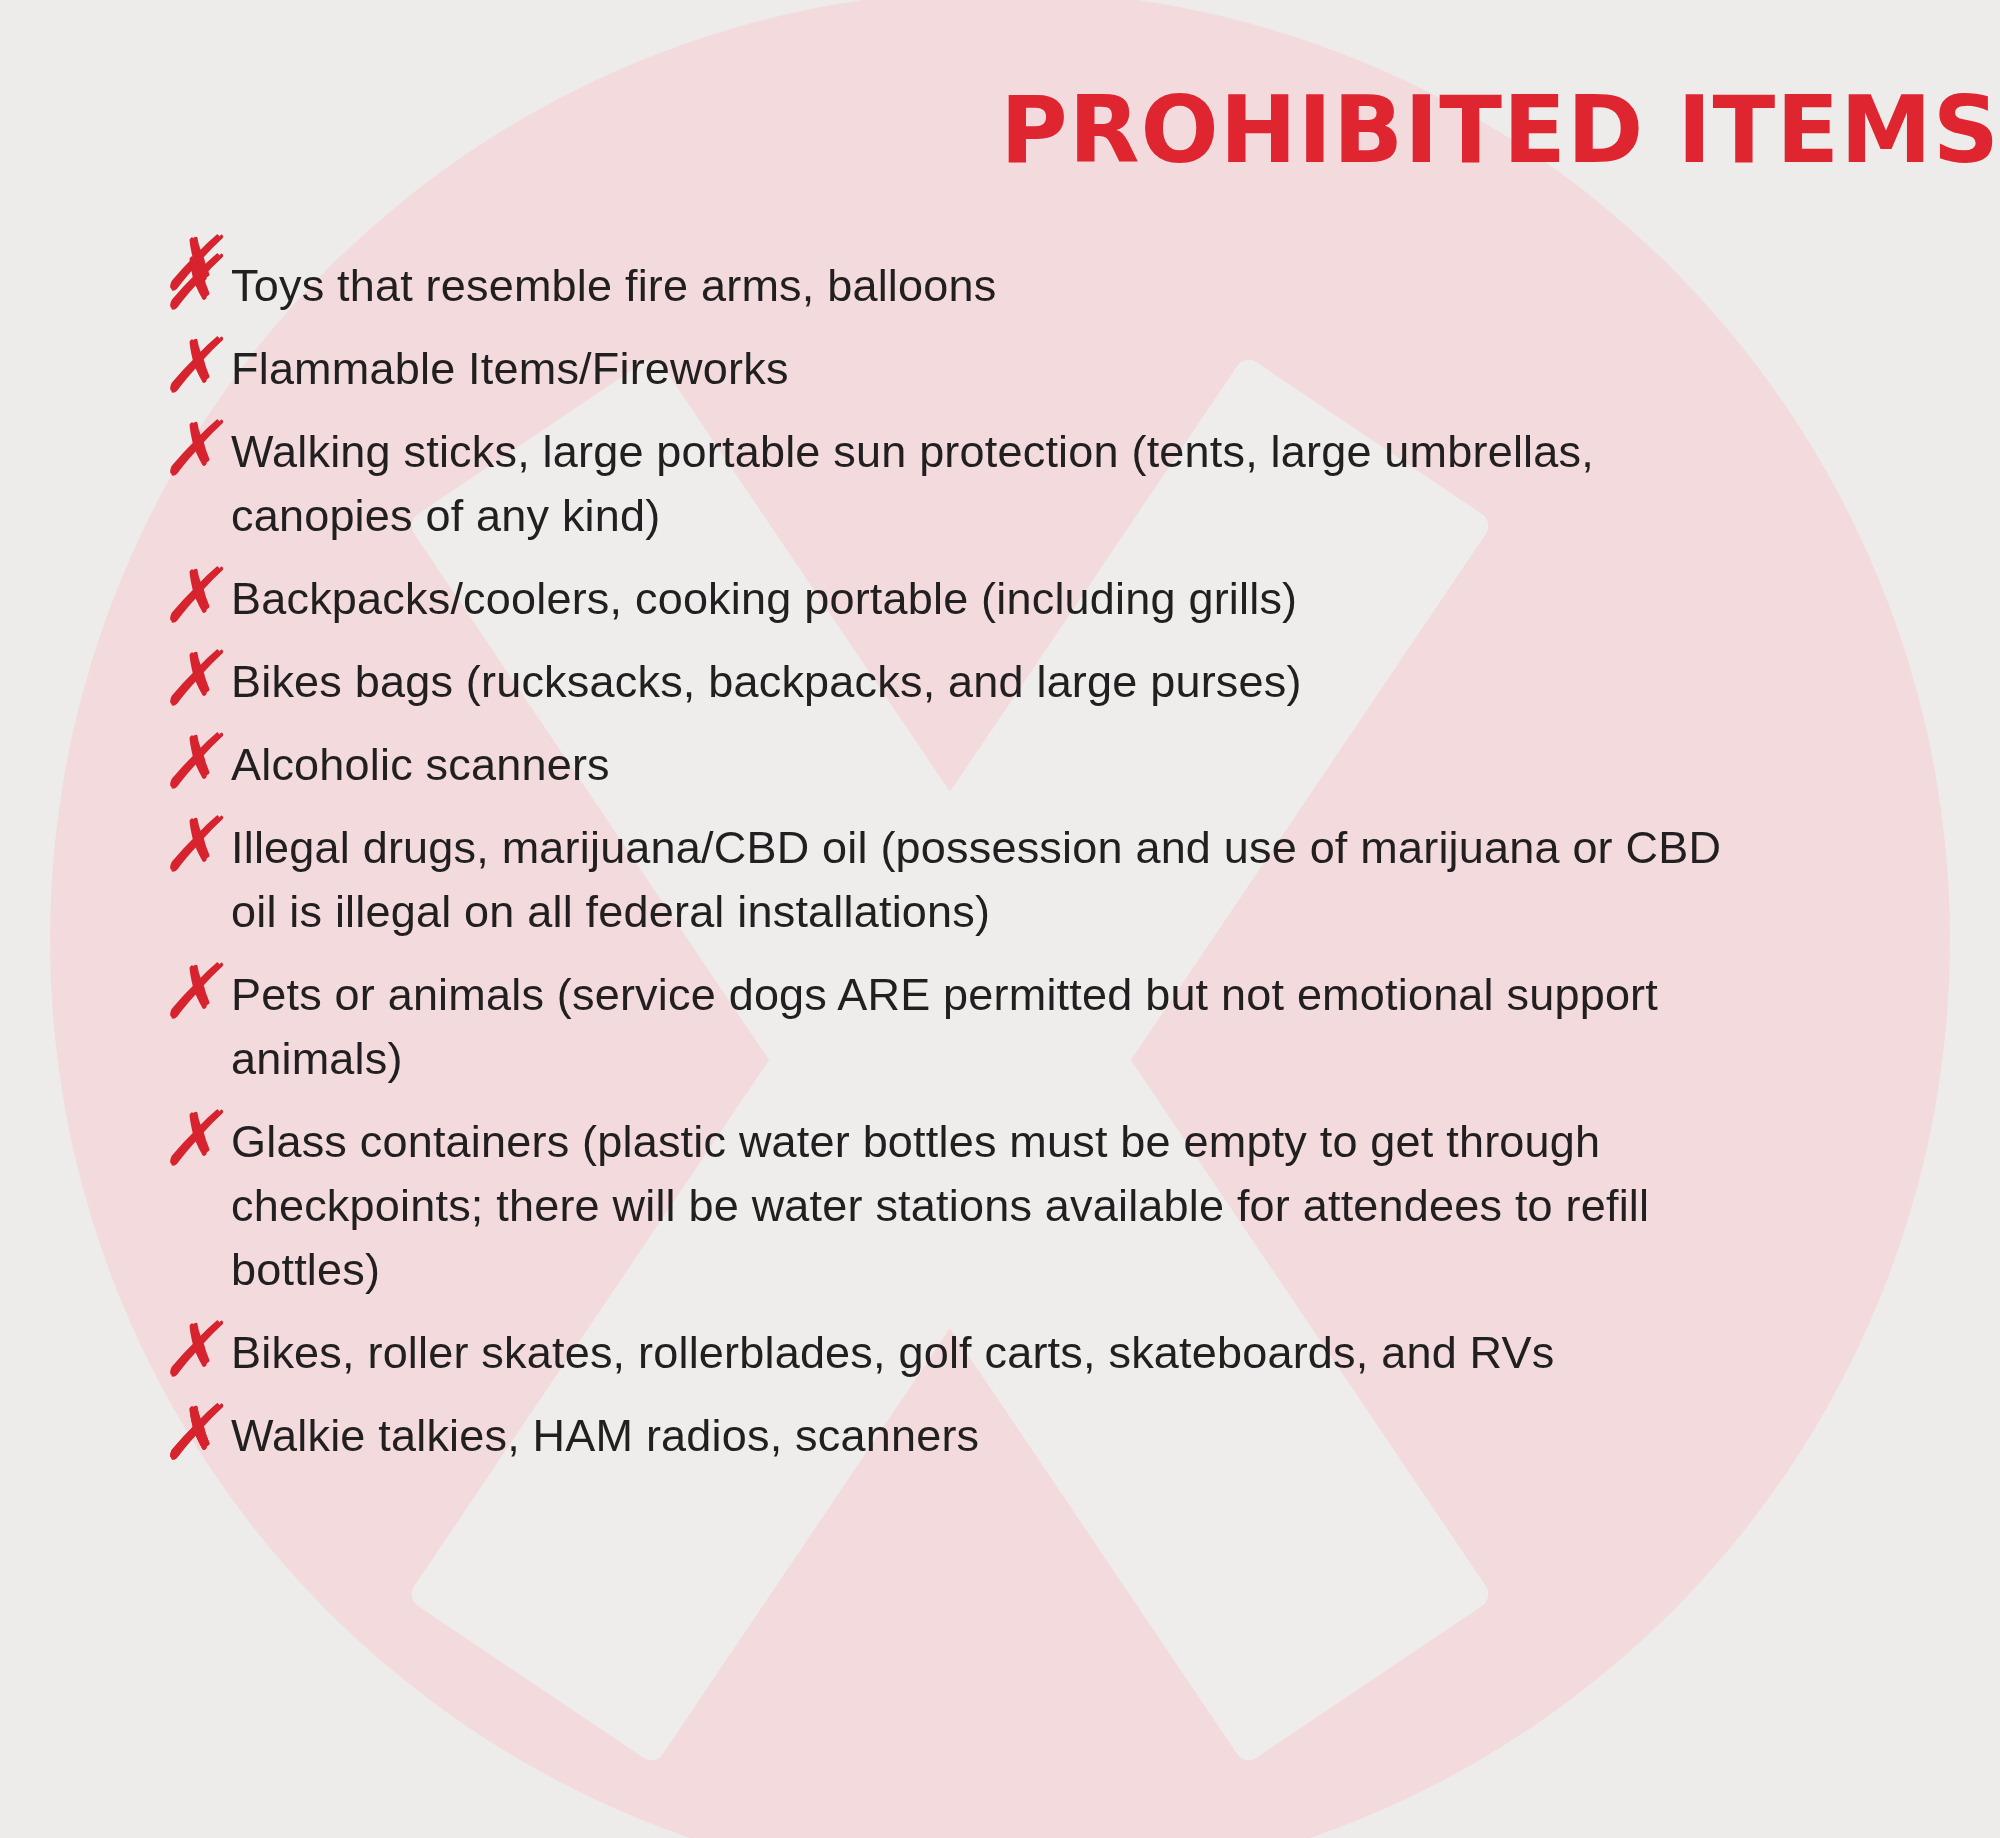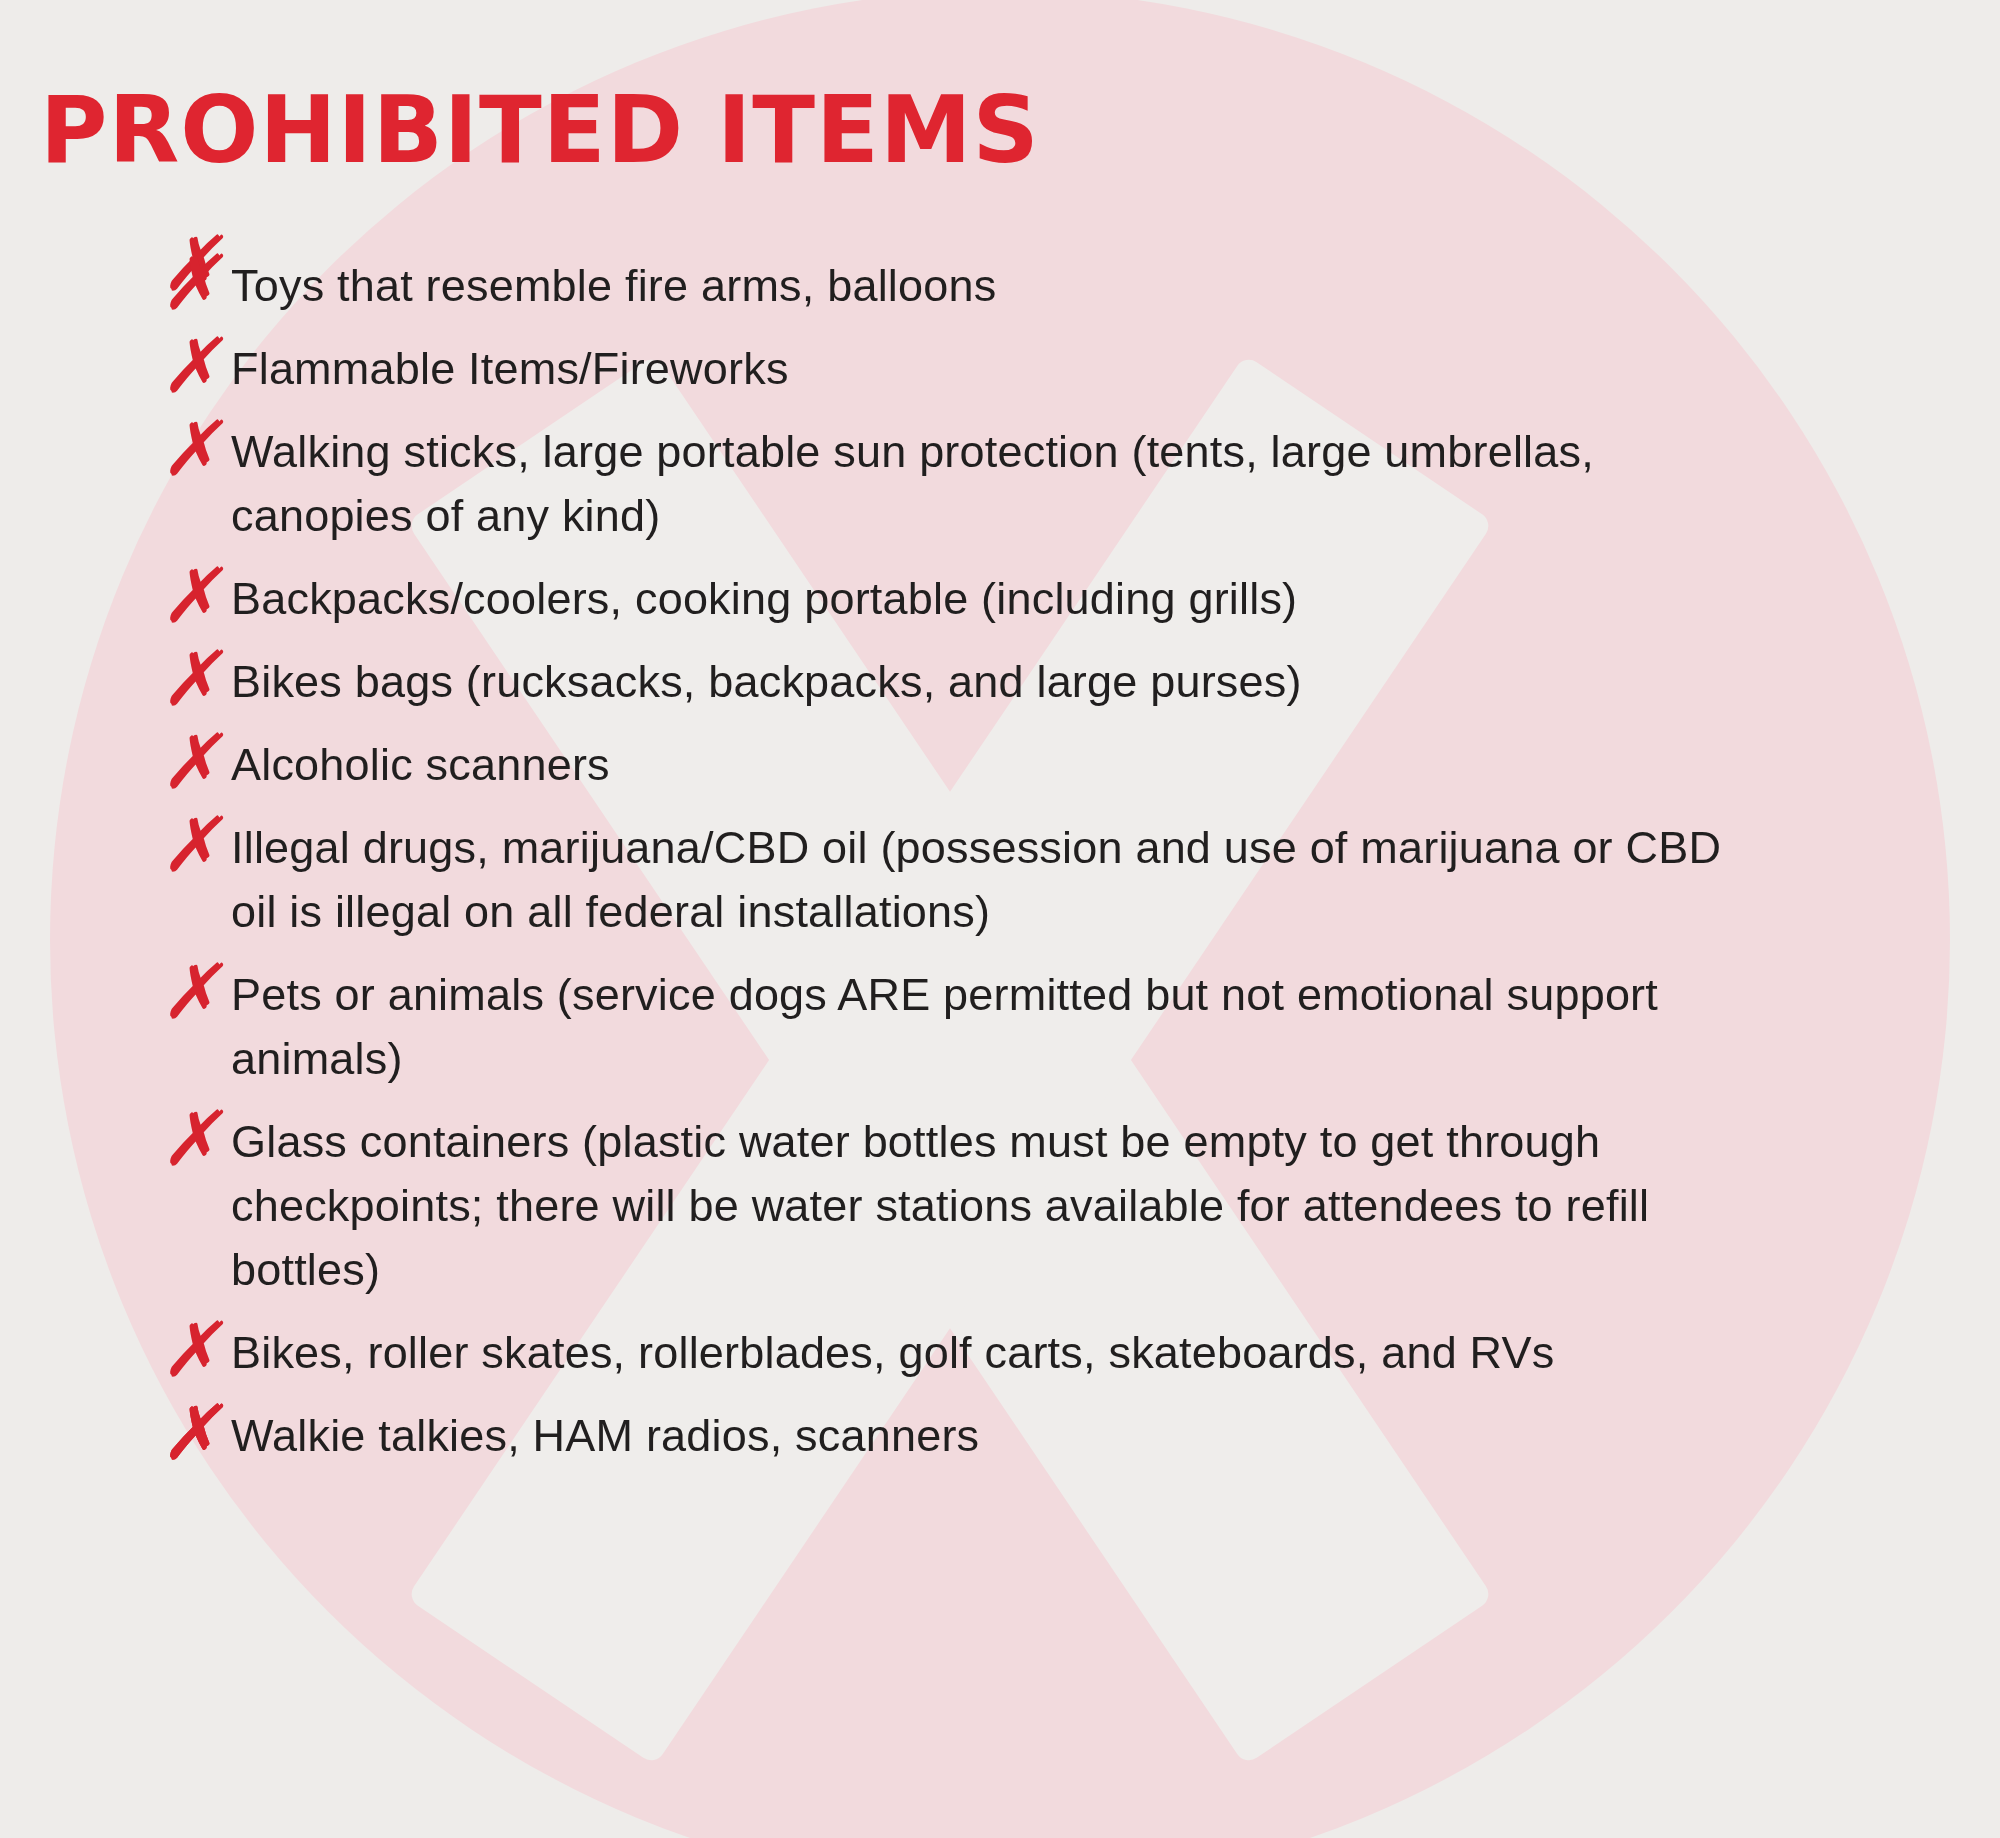--- a/index.html
+++ b/index.html
@@ -39,21 +39,21 @@
   .xband.stroke-slash     { transform: rotate(34deg); }
 
   .content { position: absolute; inset: 0; }
 
   .title {
     position: absolute;
     top: 83px;
     left: 0;
     right: 0;
     margin: 0;
-    text-align: left;
+    text-align: right;
     font-family: "DejaVu Sans", "Liberation Sans", sans-serif;
     font-weight: bold;
     font-size: 92px;
     line-height: 1.05;
     letter-spacing: 1px;
     color: var(--title-red, #df2530);
     padding-left: 40px;
   }
 
   .list {

